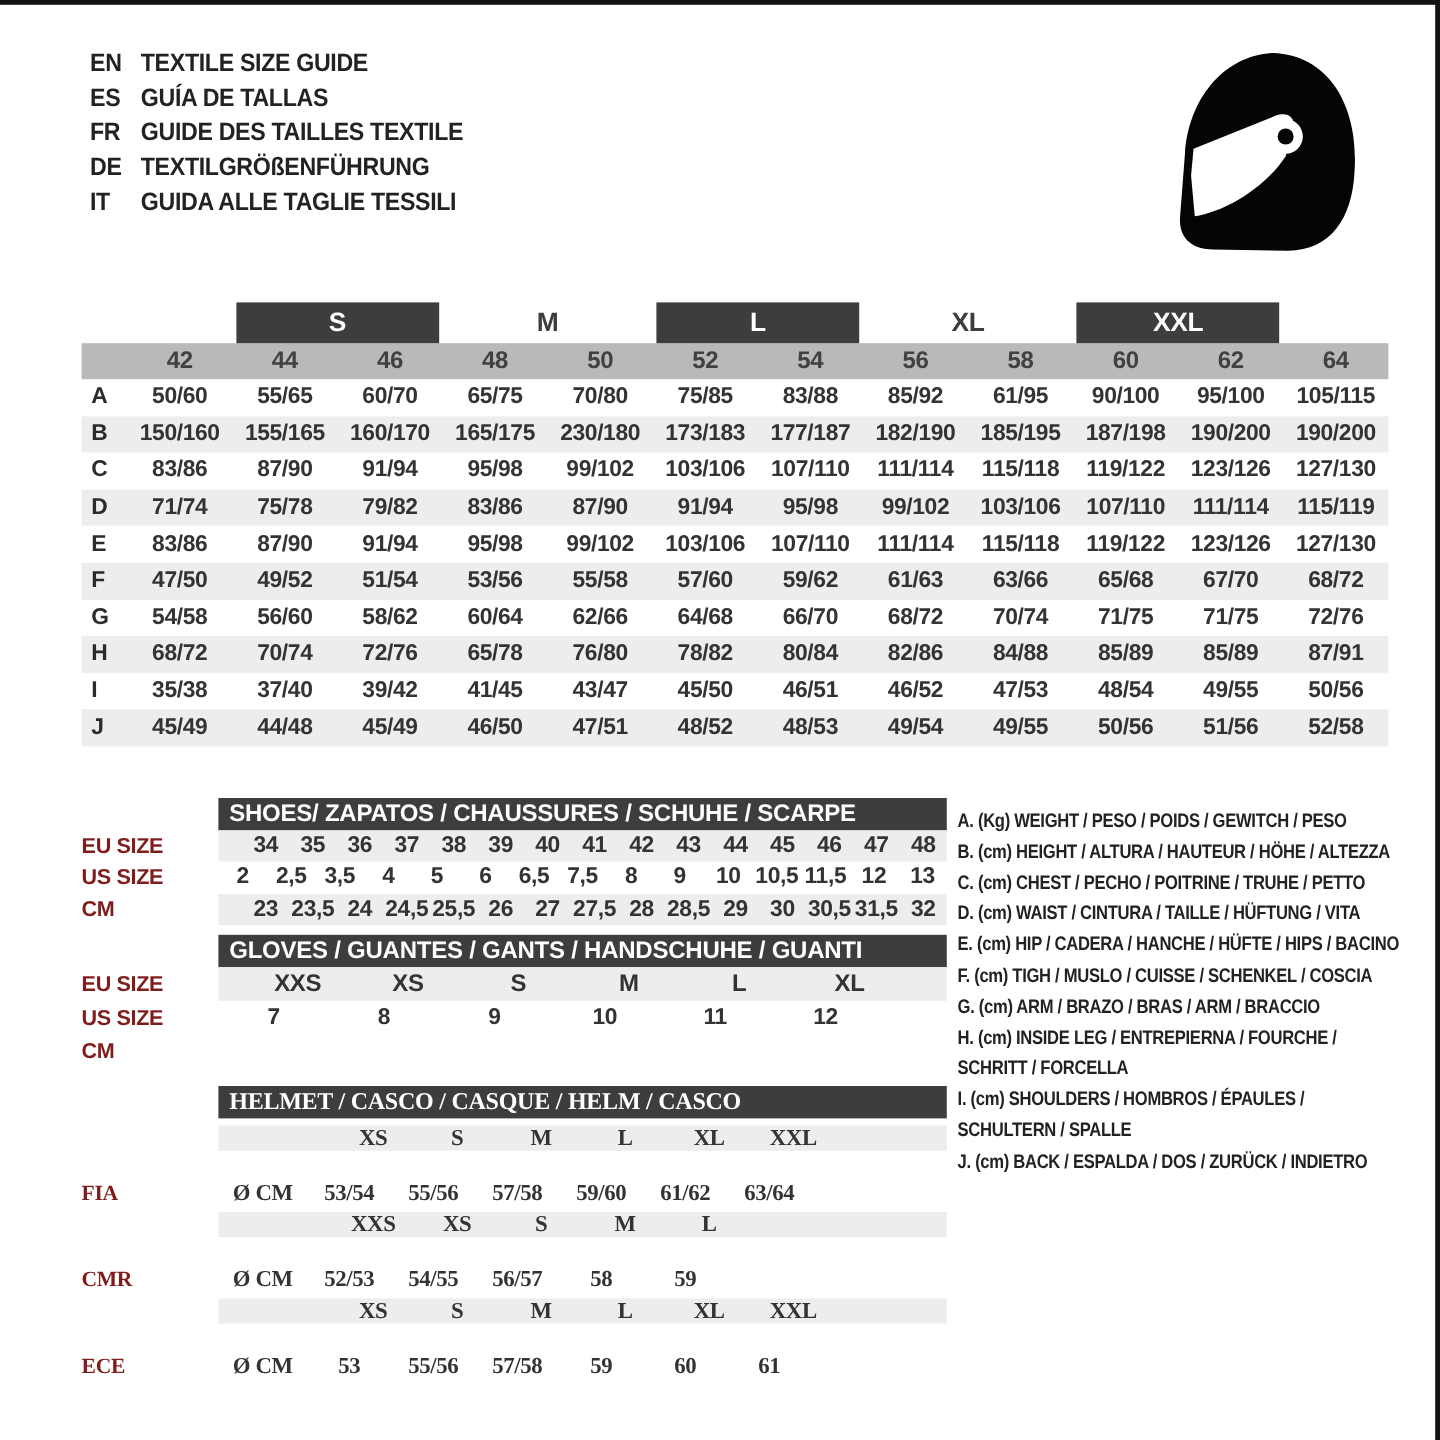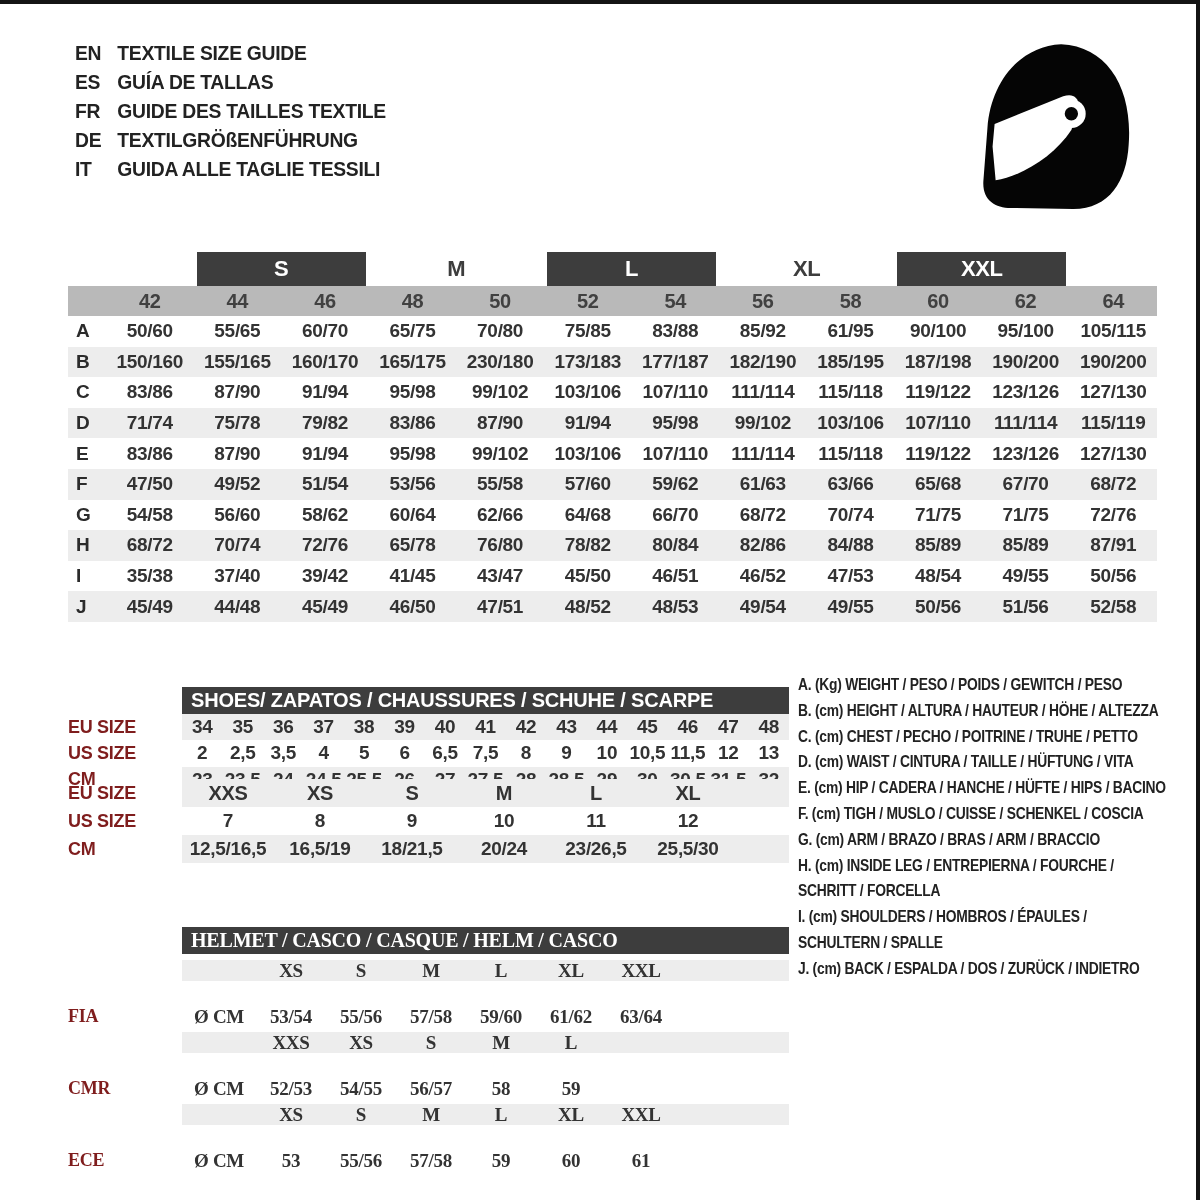--- a/index.html
+++ b/index.html
@@ -38,25 +38,25 @@
   .grp.filled{background:var(--bar);color:#fff;}
   .grp.plain{color:var(--bar);}
   .mt-sizes{height:30px;background:var(--hdr-gray);font-size:20px;color:#414141;text-align:center;}
   .mt-row{height:30.6px;font-size:19px;text-align:center;}
   .mt-row.alt{background:var(--stripe);}
   .mt-letter{text-align:left;padding-left:8px;font-size:19px;color:#2b2b2b;}
 
   
   .sub-table{position:absolute;left:68px;width:721px;}
   .sub-title{margin-left:114px;height:27px;background:var(--bar);color:#fff;
-             display:flex;align-items:center;padding-left:9px;font-size:20px;letter-spacing:-0.2px;margin-top:22px;}
+             display:flex;align-items:center;padding-left:9px;font-size:20px;letter-spacing:-0.2px;}
   .sub-row{display:flex;}
   .sub-label{width:114px;display:flex;align-items:center;font-size:18px;color:#7f1d1d;}
   .sub-values{flex:1;display:grid;align-items:center;text-align:center;font-size:19px;}
-  .sub-values.gray{background:var(--stripe);}
+  .sub-values.gray{background:var(--stripe);padding-left:20px;}
   .shoes-cols{grid-template-columns:repeat(15,1fr);}
   .gloves-cols{grid-template-columns:repeat(6,92px) 1fr;}
   .helmet-cols{grid-template-columns:74px repeat(6,70px) 1fr;}
   .row-h26{height:26.3px;}
   .row-h28{height:28px;}
   .row-h21{height:21px;}
   .row-h31{height:31px;margin-top:20px;}
   .gap6{height:6px;}
   .gloves-size-font{font-size:20px;}
 
@@ -342,20 +342,21 @@
           <div>30</div>
           <div>30,5</div>
           <div>31,5</div>
           <div>32</div>
         </div>
       </div>
     </div>
 </div>
 
 <div class="sub-table" style="top:779px;">
+  <div class="sub-title">GLOVES / GUANTES / GANTS / HANDSCHUHE / GUANTI</div>
   <div id="gloves-rows">
       <div class="sub-row row-h28">
         <div class="sub-label">EU SIZE</div>
         <div class="sub-values gloves-cols gray gloves-size-font">
           <div>XXS</div>
           <div>XS</div>
           <div>S</div>
           <div>M</div>
           <div>L</div>
           <div>XL</div>
@@ -367,28 +368,20 @@
           <div>7</div>
           <div>8</div>
           <div>9</div>
           <div>10</div>
           <div>11</div>
           <div>12</div>
         </div>
       </div>
       <div class="sub-row row-h28">
         <div class="sub-label">CM</div>
-        <div class="sub-values gloves-cols gray">
-          <div>12,5/16,5</div>
-          <div>16,5/19</div>
-          <div>18/21,5</div>
-          <div>20/24</div>
-          <div>23/26,5</div>
-          <div>25,5/30</div>
-        </div>
       </div>
     </div>
 </div>
 
 <div class="sub-table" style="top:905px;font-family:Liberation Serif, serif;">
   <div class="sub-title">HELMET / CASCO / CASQUE / HELM / CASCO</div>
   <div class="gap6"></div>
   <div id="helmet-rows">
       <div class="sub-row row-h21">
         <div class="sub-label"></div>

